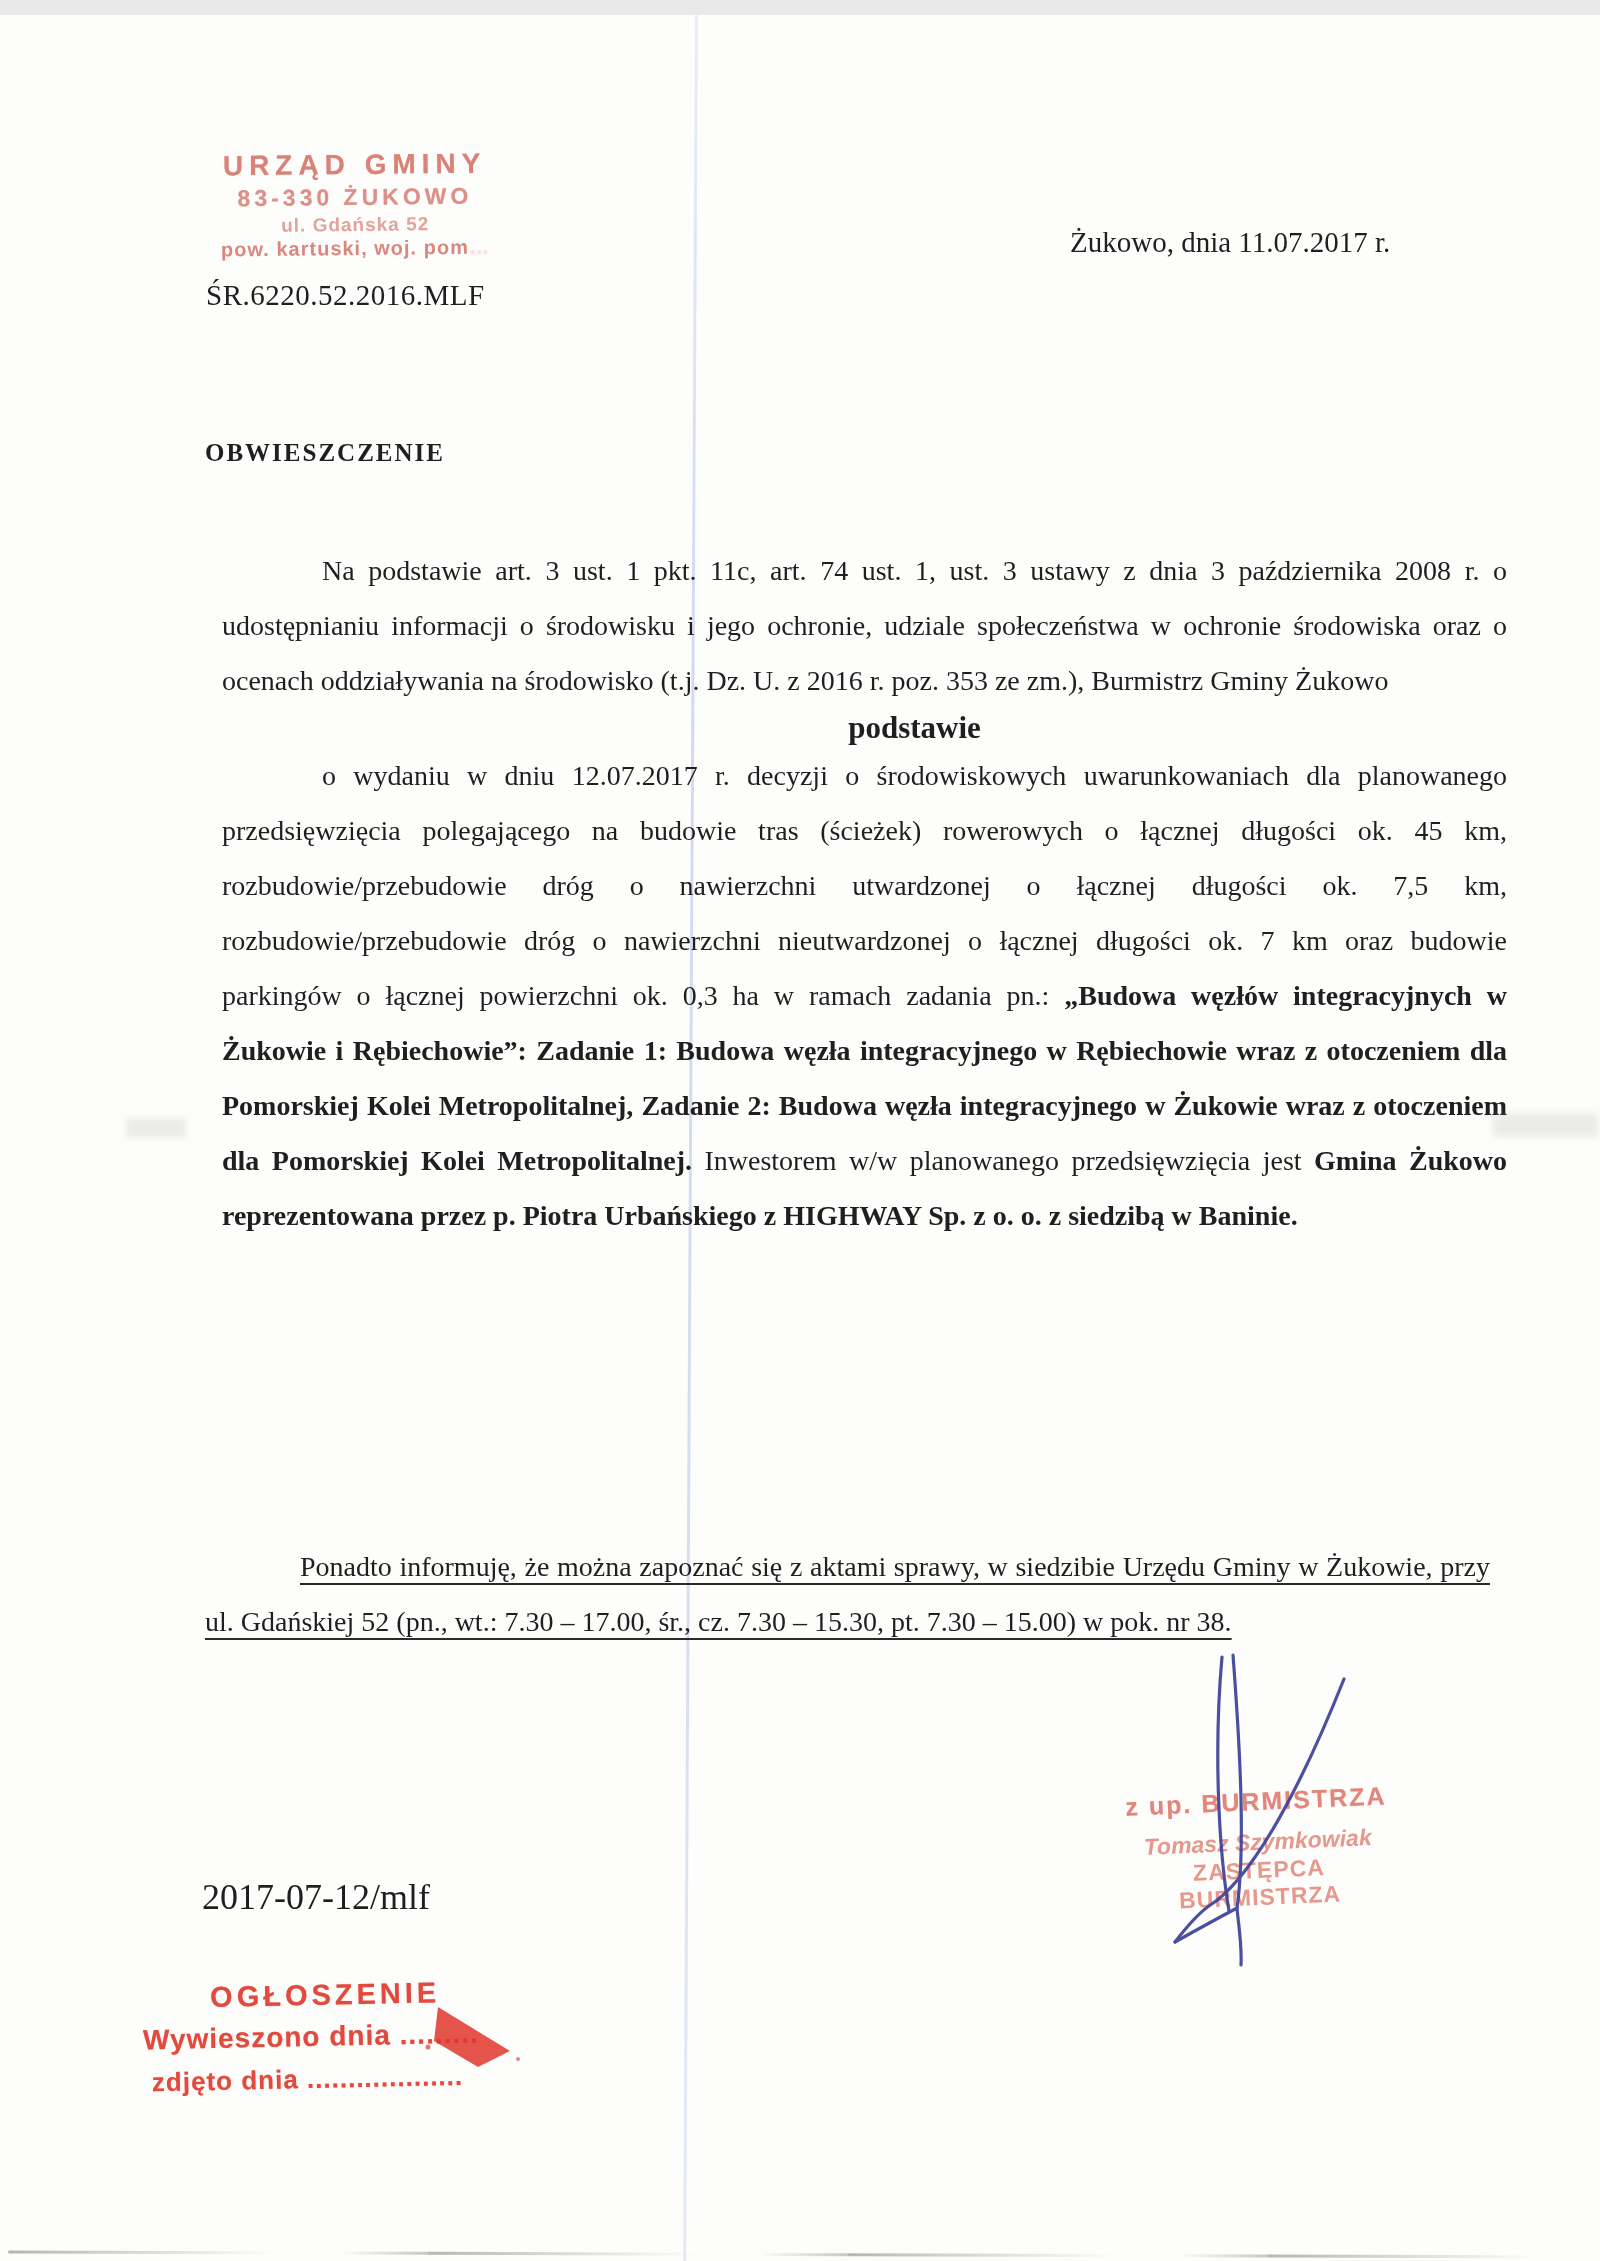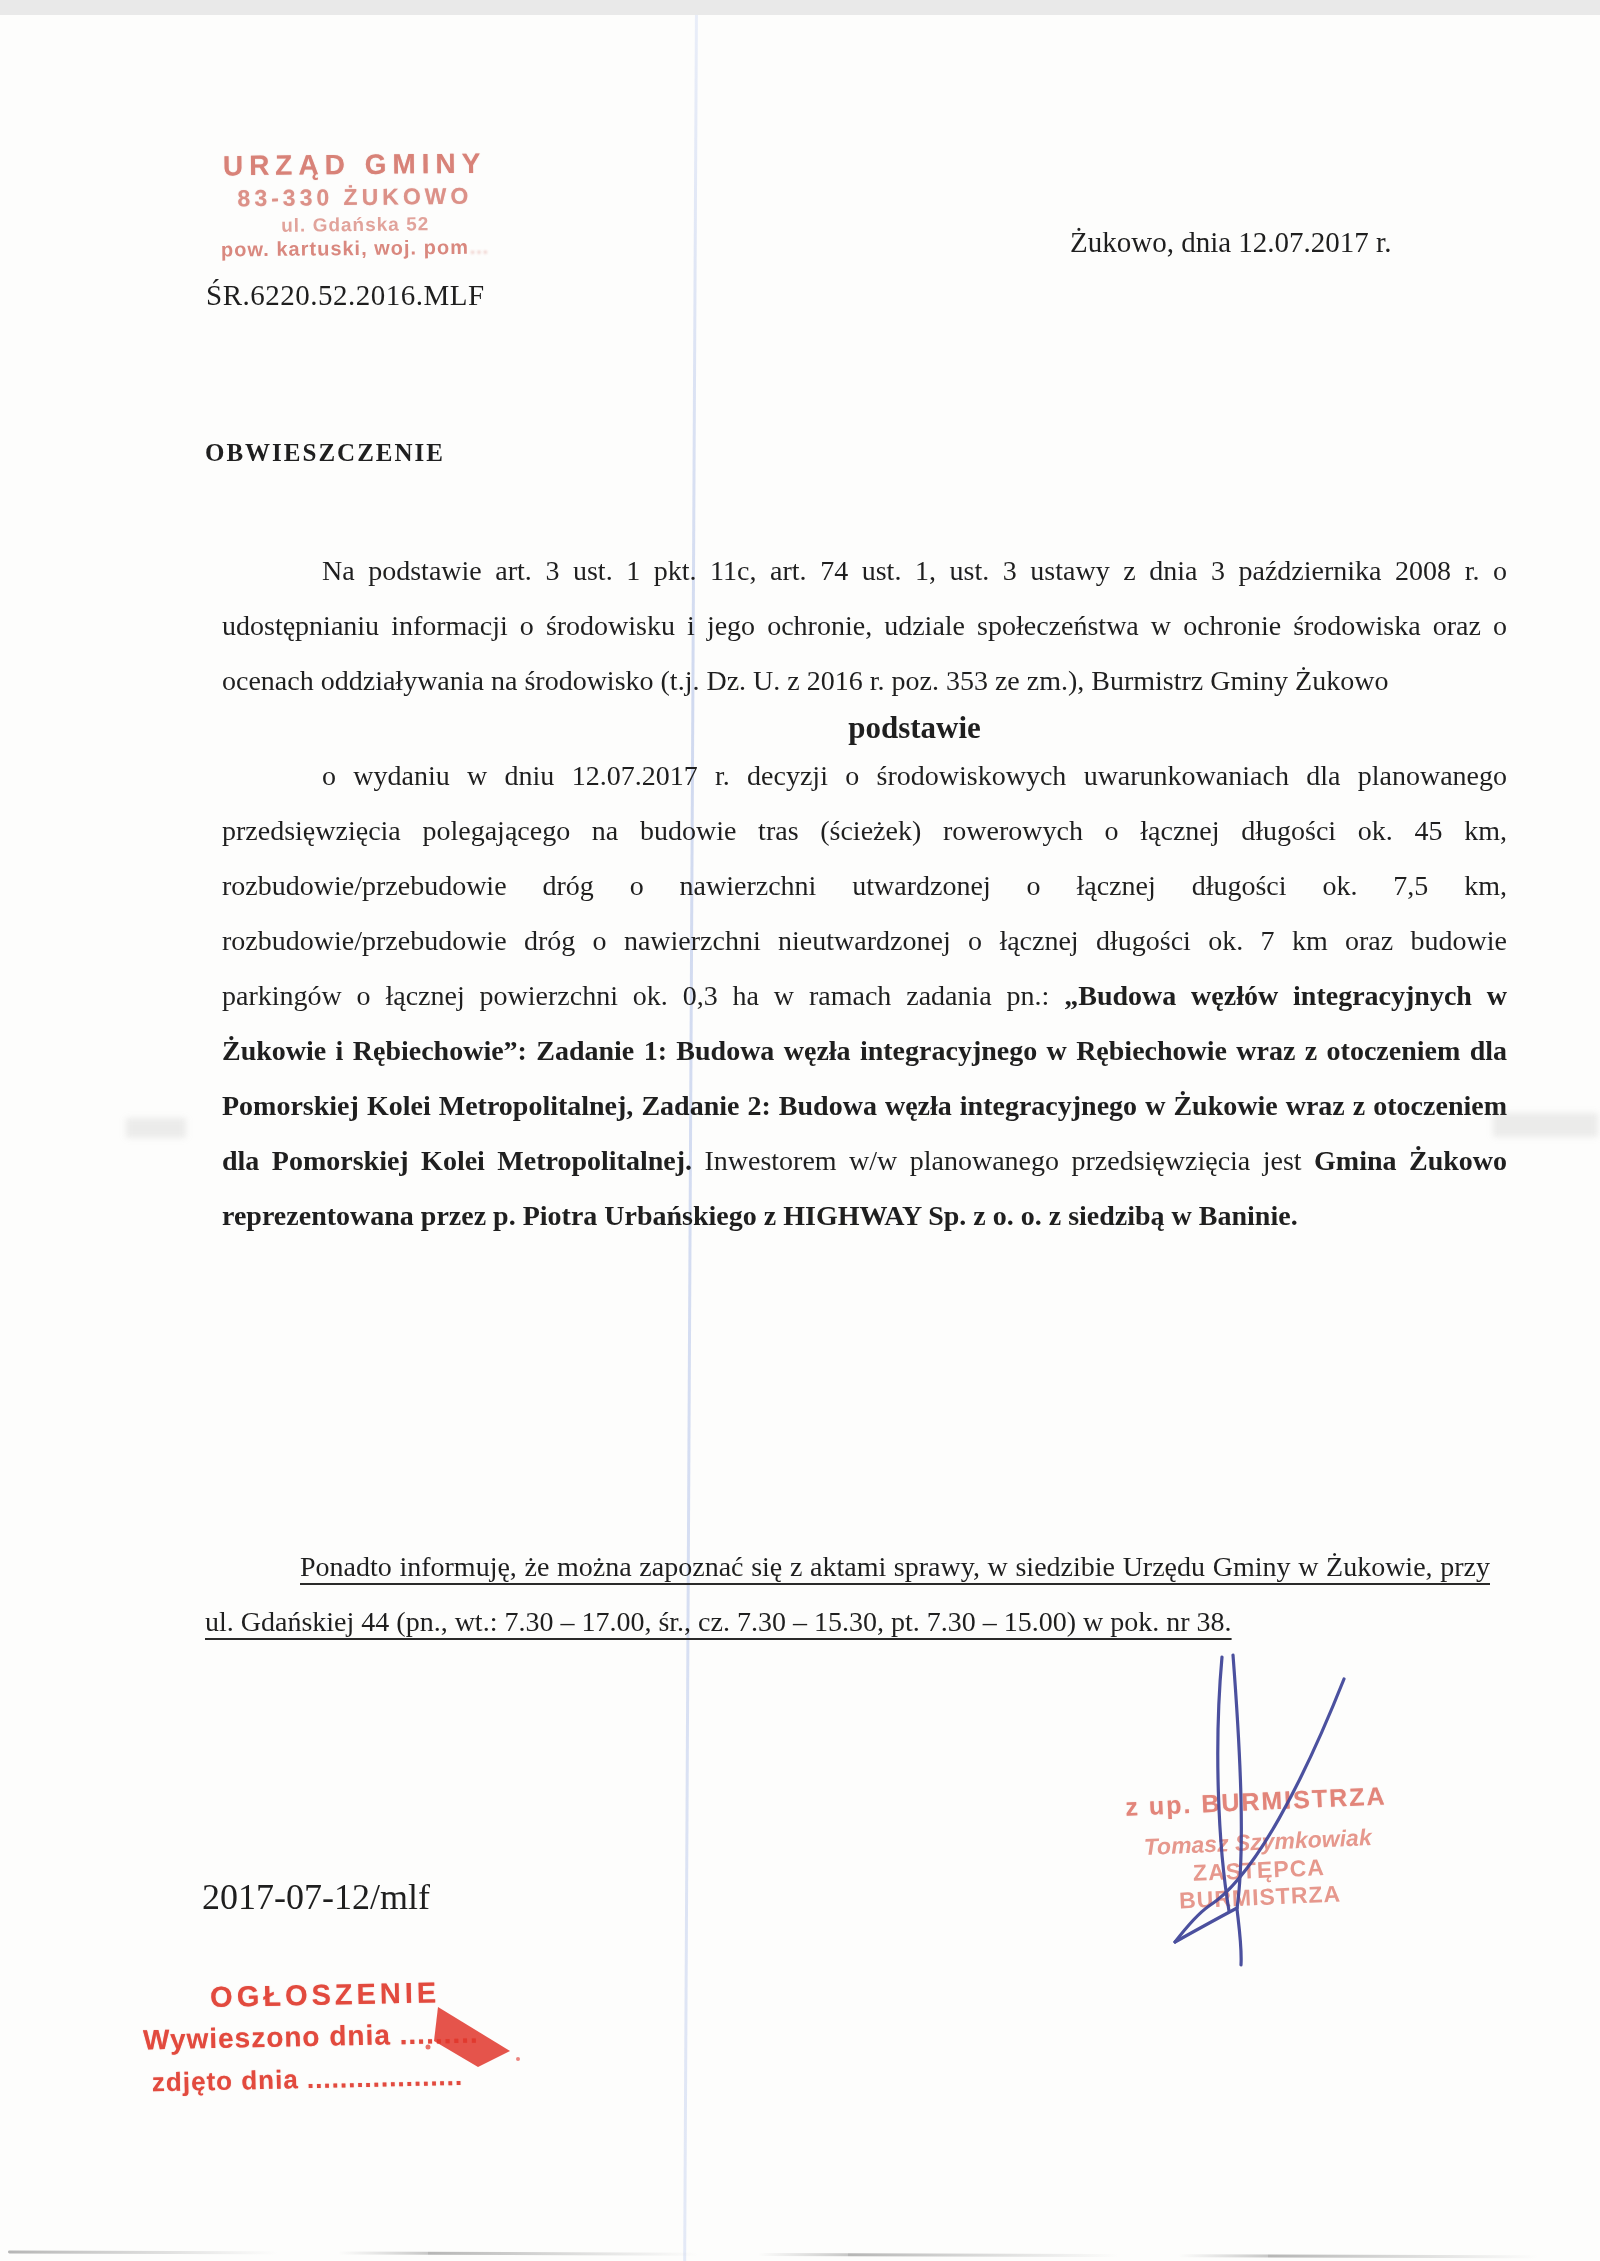--- a/index.html
+++ b/index.html
@@ -89,31 +89,31 @@
 
   <div class="office-stamp">
     <div class="os-l1">URZĄD GMINY</div>
     <div class="os-l2">83-330 ŻUKOWO</div>
     <div class="os-l3">ul. Gdańska 52</div>
     <div class="os-l4"><span>pow. kartuski, woj. pom</span><span class="fade">…</span></div>
   </div>
 
   <div class="ref-number">ŚR.6220.52.2016.MLF</div>
 
-  <div class="place-date">Żukowo, dnia 12.07.2017 r.</div>
+  <div class="place-date">Żukowo, dnia 11.07.2017 r.</div>
 
   <h1 class="doc-title">OBWIESZCZENIE</h1>
 
   <div class="body-text">
     <p>Na podstawie art. 3 ust. 1 pkt. 11c, art. 74 ust. 1, ust. 3 ustawy z dnia 3 października 2008 r. o udostępnianiu informacji o środowisku i jego ochronie, udziale społeczeństwa w ochronie środowiska oraz o ocenach oddziaływania na środowisko (t.j. Dz. U. z 2016 r. poz. 353 ze zm.), Burmistrz Gminy Żukowo</p>
     <p class="subtitle">podstawie</p>
     <p class="para-decision"><span>o wydaniu w dniu 12.07.2017 r. decyzji o środowiskowych uwarunkowaniach dla planowanego przedsięwzięcia polegającego na budowie tras (ścieżek) rowerowych o łącznej długości ok. 45 km, rozbudowie/przebudowie dróg o nawierzchni utwardzonej o łącznej długości ok. 7,5 km, rozbudowie/przebudowie dróg o nawierzchni nieutwardzonej o łącznej długości ok. 7 km oraz budowie parkingów o łącznej powierzchni ok. 0,3 ha w ramach zadania pn.: </span><span class="seg-bold">„Budowa węzłów integracyjnych w Żukowie i Rębiechowie”: Zadanie 1: Budowa węzła integracyjnego w Rębiechowie wraz z otoczeniem dla Pomorskiej Kolei Metropolitalnej, Zadanie 2: Budowa węzła integracyjnego w Żukowie wraz z otoczeniem dla Pomorskiej Kolei Metropolitalnej.</span><span> Inwestorem w/w planowanego przedsięwzięcia jest </span><span class="seg-bold">Gmina Żukowo reprezentowana przez p. Piotra Urbańskiego z HIGHWAY Sp. z o. o. z siedzibą w Baninie.</span></p>
   </div>
 
-  <p class="para-underlined">Ponadto informuję, że można zapoznać się z aktami sprawy, w siedzibie Urzędu Gminy w Żukowie, przy ul. Gdańskiej 44 (pn., wt.: 7.30 – 17.00, śr., cz. 7.30 – 15.30, pt. 7.30 – 15.00) w pok. nr 38.</p>
+  <p class="para-underlined">Ponadto informuję, że można zapoznać się z aktami sprawy, w siedzibie Urzędu Gminy w Żukowie, przy ul. Gdańskiej 52 (pn., wt.: 7.30 – 17.00, śr., cz. 7.30 – 15.30, pt. 7.30 – 15.00) w pok. nr 38.</p>
 
   <div class="footer-ref">2017-07-12/mlf</div>
 
   <div class="sig-stamp">
     <div class="ss-l1">z up. BURMISTRZA</div>
     <div class="ss-l2">Tomasz Szymkowiak</div>
     <div class="ss-l3">ZASTĘPCA BURMISTRZA</div>
   </div>
 
   <svg class="signature-svg" width="310" height="340" viewBox="1100 1625 310 340" xmlns="http://www.w3.org/2000/svg">

